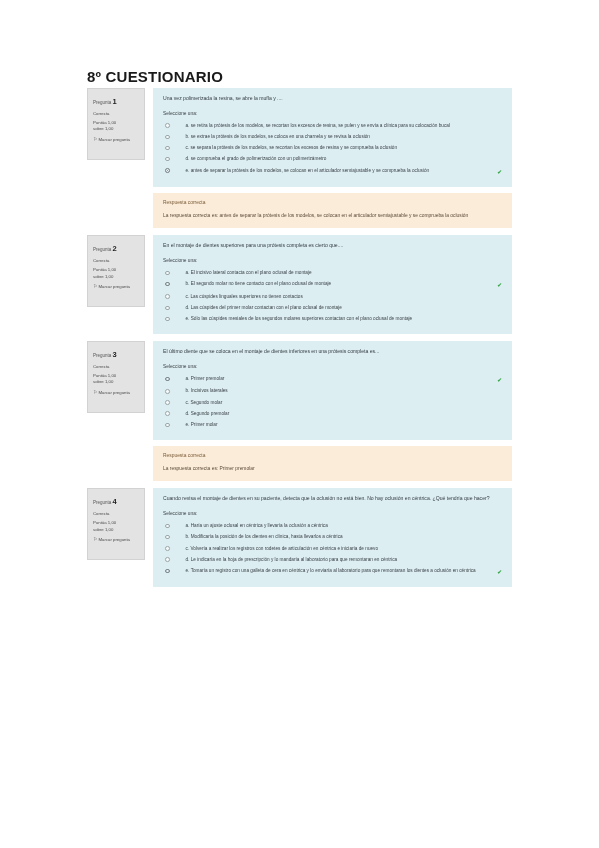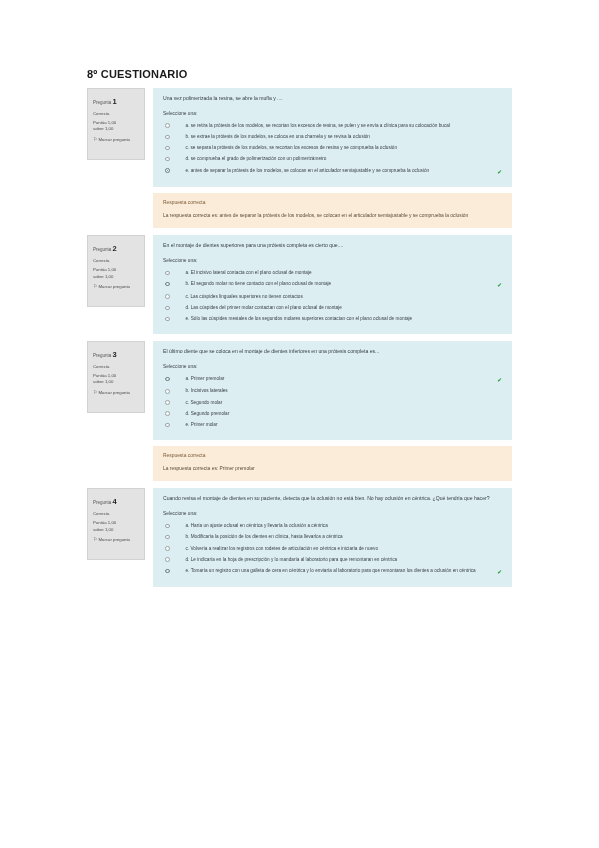--- a/index.html
+++ b/index.html
@@ -19,21 +19,21 @@
     position: absolute;
     left: 0; top: 0;
     width: 599px;
     height: 848px;
     background: #fff;
   }
   .page-title {
     position: absolute;
     left: 87px;
     top: 68px;
-    font-size: 11px;
+    font-size: 15px;
     font-weight: bold;
     letter-spacing: 0.2px;
     color: #1a1a1a;
   }
   .quiz {
     position: absolute;
     left: 87px;
     top: 88px;
     width: 425px;
   }

